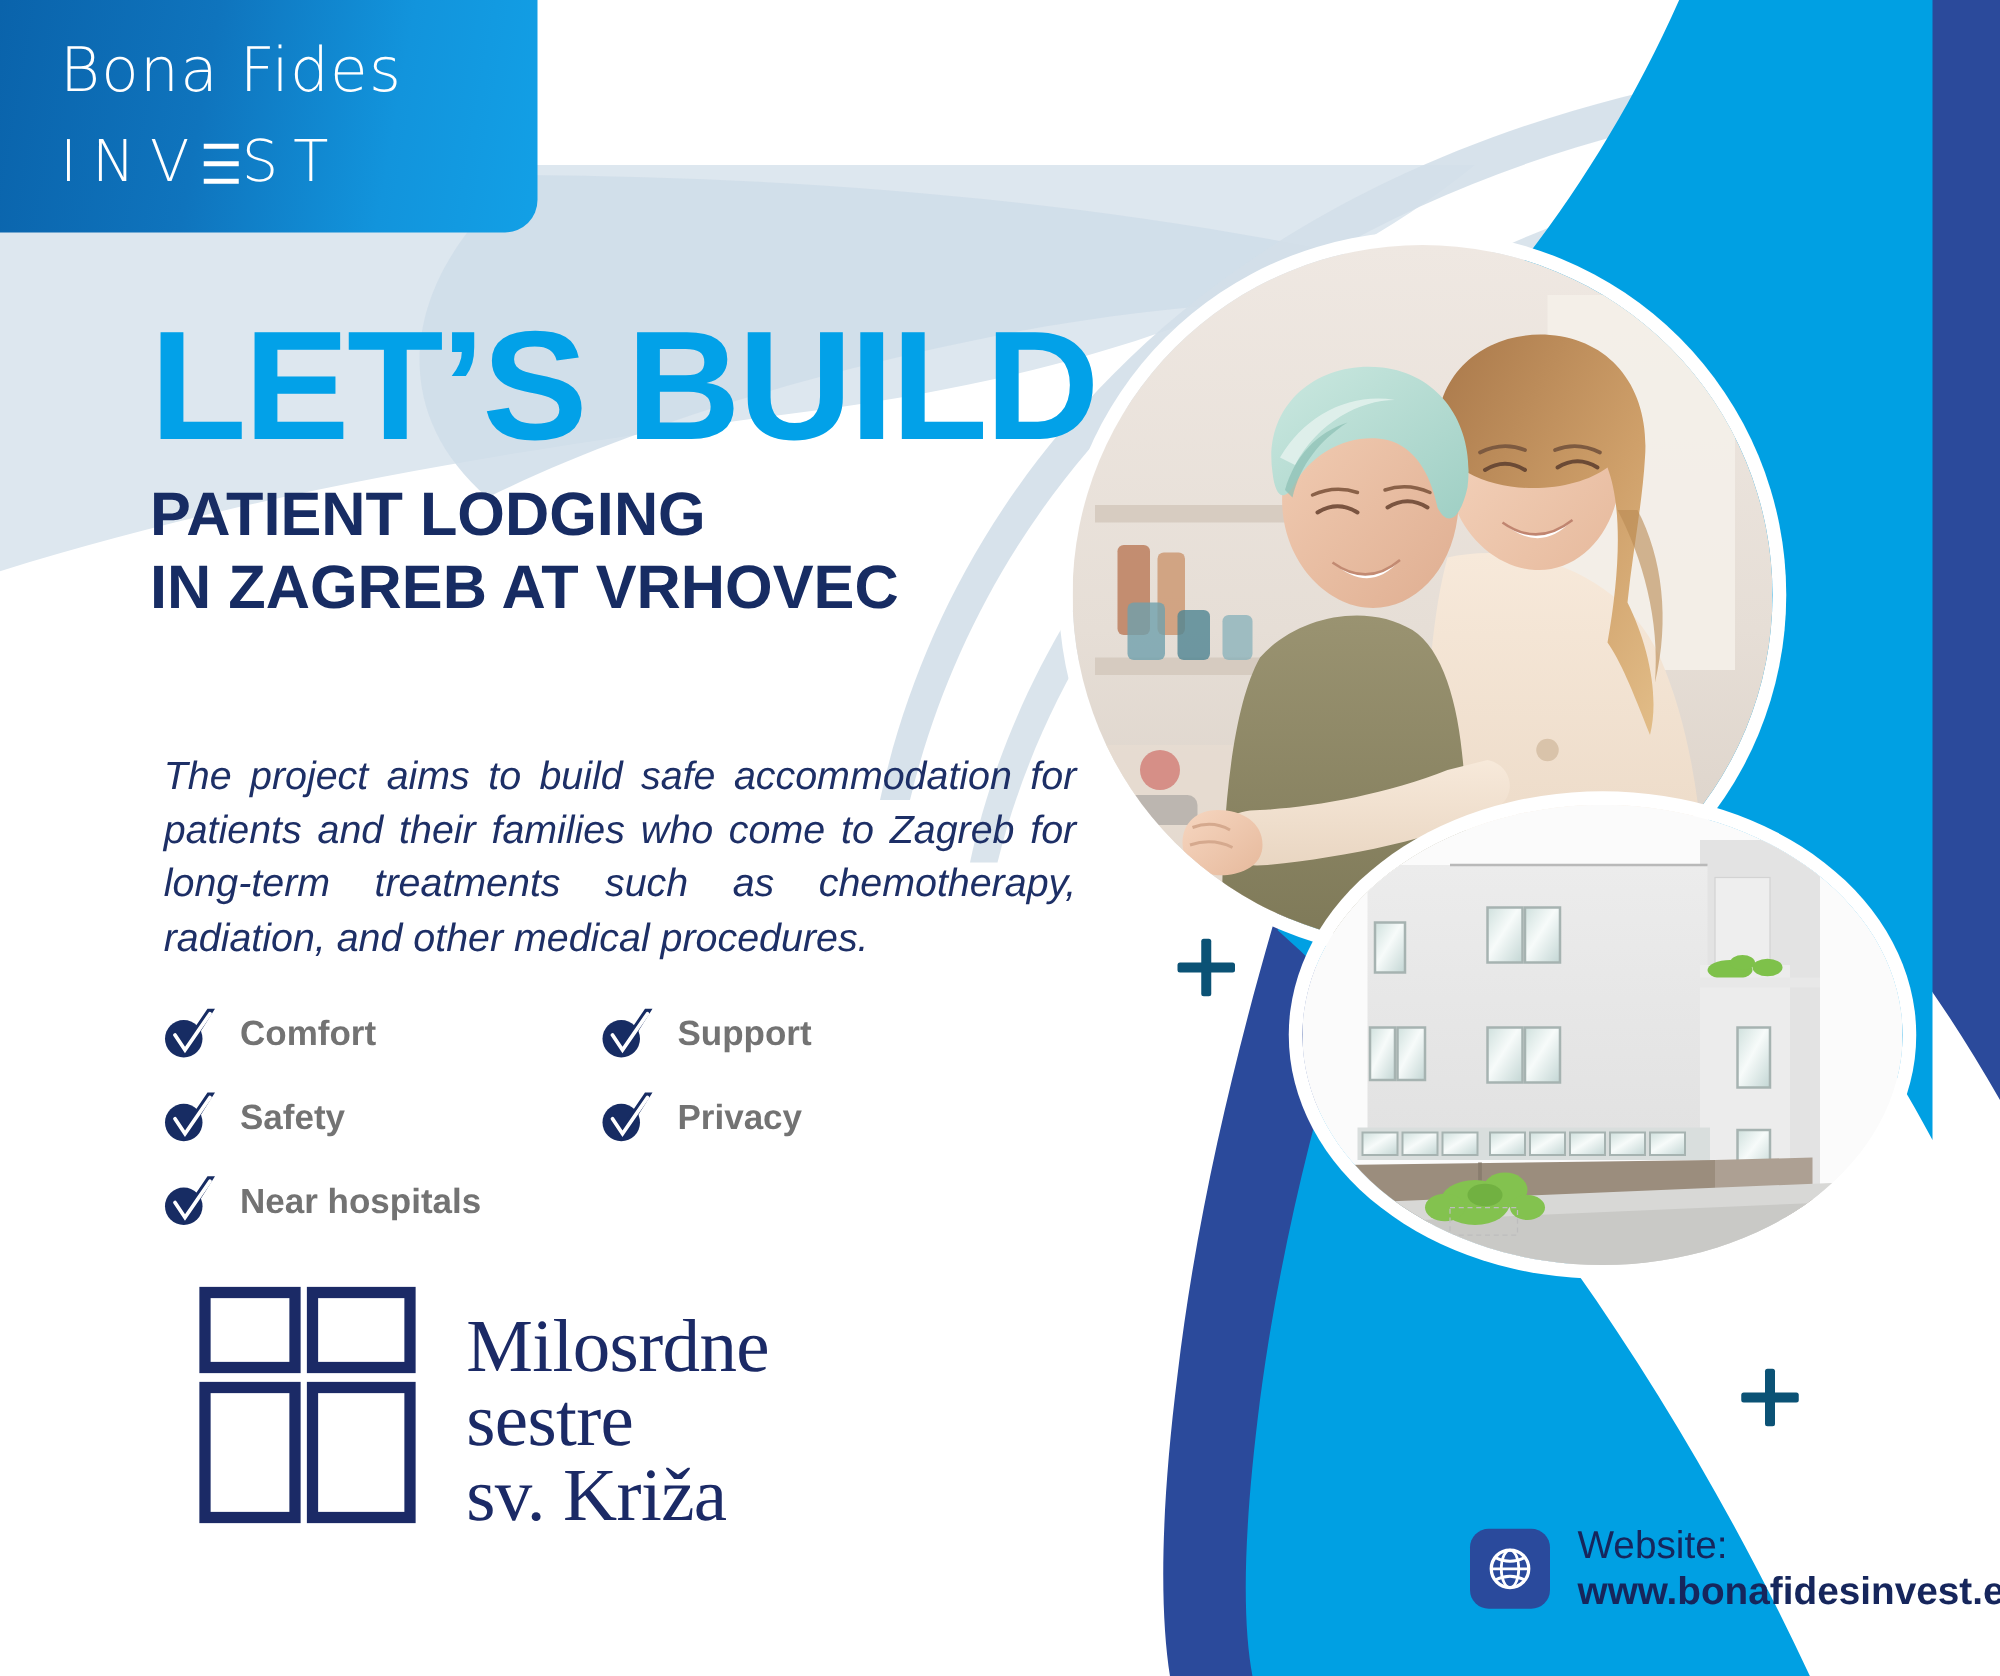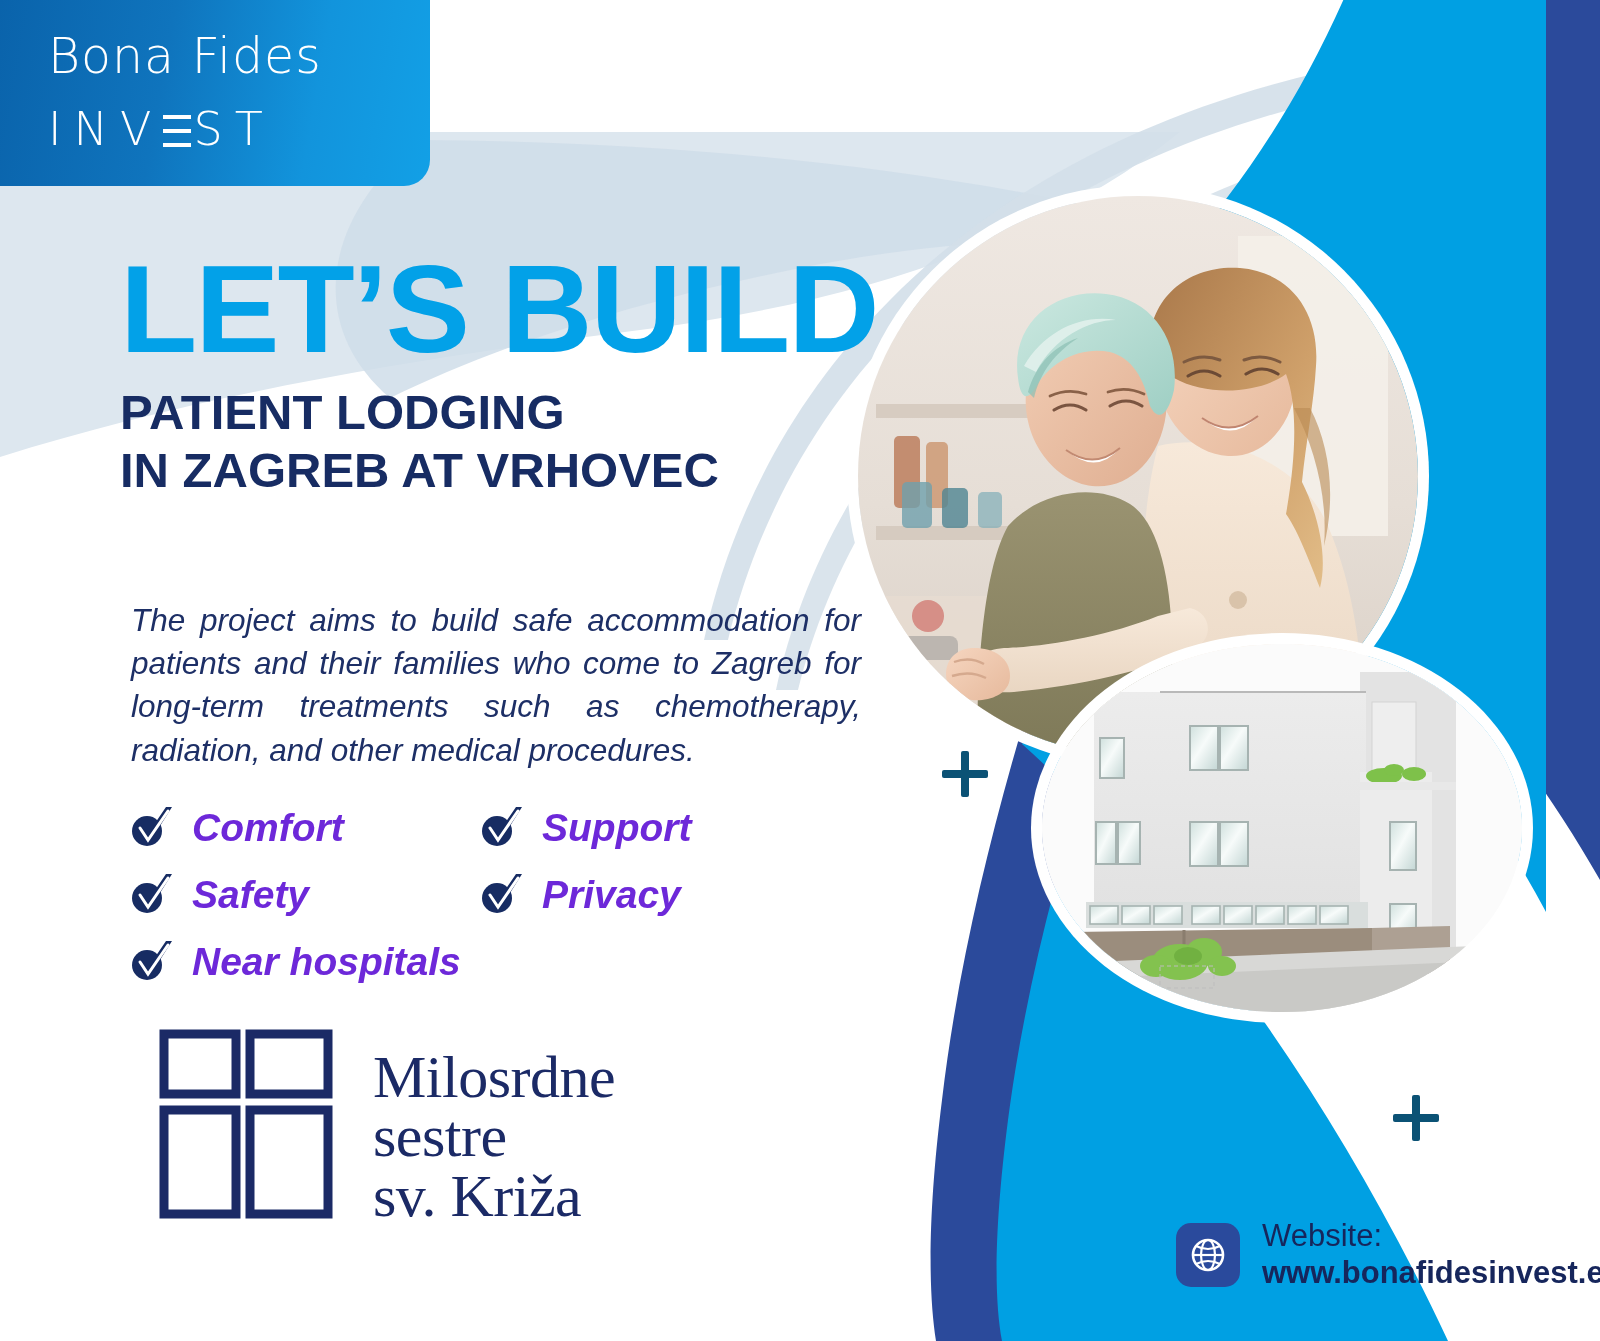--- a/index.html
+++ b/index.html
@@ -66,21 +66,21 @@
 
   
   #features{
     position:absolute;left:128px;top:805px;width:700px;z-index:14;
     display:grid;grid-template-columns:350px 350px;
     row-gap:23px;
   }
   .feature{display:flex;align-items:center;gap:18px;}
   .feature-label{
     font-family:"Liberation Sans", sans-serif;
-    font-weight:bold;font-size:39px;color:#6d28d9;line-height:1;font-style:italic;
+    font-weight:bold;font-size:28px;color:#737373;line-height:1;
   }
   .check-icon{width:46px;height:44px;flex:0 0 46px;}
 
   
   #sisters-logo{position:absolute;left:156px;top:1026px;z-index:14;width:640px;}
   #sisters-row{display:flex;align-items:flex-start;gap:32px;}
   #sisters-mark{width:185px;height:200px;flex:0 0 185px;}
   #sisters-text{
     font-family:"Liberation Serif", serif;
     color:#1b2a66;font-size:60px;line-height:0.99;letter-spacing:-0.5px;

